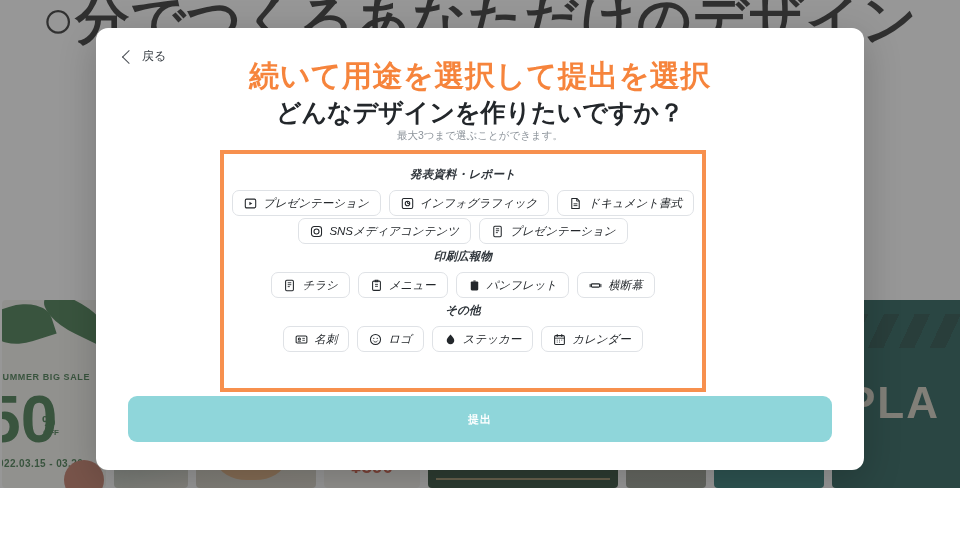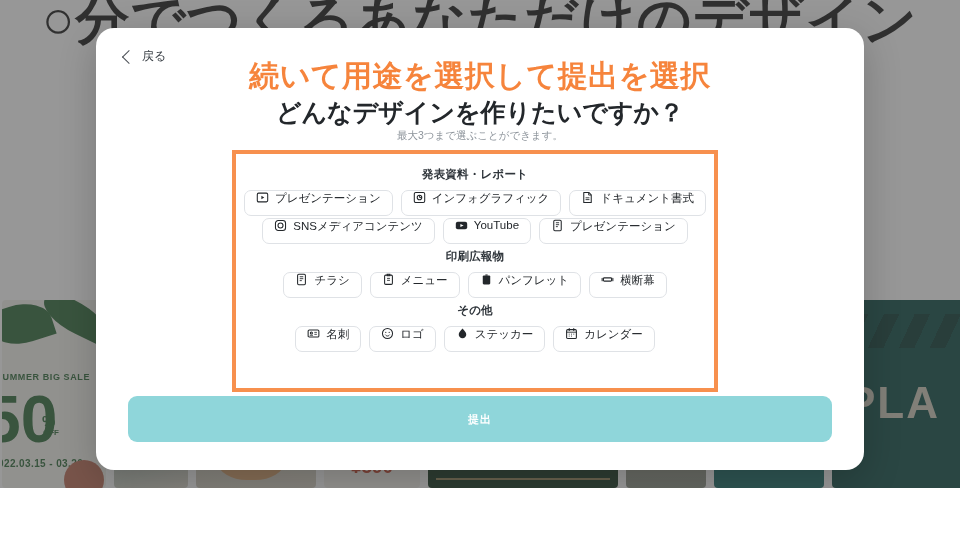--- a/index.html
+++ b/index.html
@@ -143,21 +143,21 @@
   }
 
   
   .modal {
     position: absolute;
     left: 96px;
     top: 28px;
     width: 768px;
     height: 442px;
     background: #ffffff;
-    border-radius: 18px;
+    border-radius: 12px;
     box-shadow: 0 10px 38px rgba(0,0,0,0.20);
     overflow: hidden;
   }
 
   .back-btn {
     position: absolute;
     left: 18px;
     top: 14px;
     display: flex;
     align-items: center;
@@ -203,46 +203,48 @@
     width: 768px;
     text-align: center;
     font-size: 10.5px;
     color: #8d949b;
     white-space: nowrap;
   }
 
   
   .groups {
     position: absolute;
-    left: 136px;
+    left: 124px;
     top: 122px;
     width: 486px;
     height: 242px;
     border: 4px solid #f7904e;
     box-sizing: border-box;
     padding: 8px 0 0 0;
+    font-style: italic;
   }
 
   .group { margin-bottom: 2px; }
   .group-title {
     text-align: center;
     font-size: 11.5px;
     font-weight: 700;
     color: #2f353b;
     margin: 5px 0 8px 0;
     letter-spacing: .2px;
   }
   .chips {
     display: flex;
     justify-content: center;
     gap: 8px;
     flex-wrap: nowrap;
   }
   .chip {
     display: inline-flex;
+    align-items: center;
     gap: 6px;
     height: 26px;
     padding: 0 11px;
     border: 1px solid #dfe2e6;
     border-radius: 7px;
     background: #ffffff;
     font-size: 11.5px;
     color: #23272b;
     white-space: nowrap;
     cursor: pointer;
@@ -385,29 +387,20 @@
             <span class="ico">
               <svg width="13" height="13" viewBox="0 0 16 16" fill="none" stroke="currentColor" stroke-width="1.3">
                 <rect x="1.8" y="1.8" width="12.4" height="12.4" rx="3.4"></rect>
                 <circle cx="8" cy="8" r="3.1"></circle>
               </svg>
             </span>
             <span>SNSメディアコンテンツ</span>
           </div>
           <div class="chip">
             <span class="ico">
-              <svg width="13" height="13" viewBox="0 0 16 16">
-                <rect x="1" y="3.4" width="14" height="9.2" rx="2.4" fill="currentColor"></rect>
-                <path d="M6.6 6.1l4 1.9-4 1.9z" fill="#ffffff"></path>
-              </svg>
-            </span>
-            <span>YouTube</span>
-          </div>
-          <div class="chip">
-            <span class="ico">
               <svg width="13" height="13" viewBox="0 0 16 16" fill="none" stroke="currentColor" stroke-width="1.3">
                 <rect x="3.4" y="1.6" width="9.2" height="12.8" rx="1.4"></rect>
                 <path d="M6 4.6h4M6 7h4M6 9.4h2.4" stroke-width="1.1"></path>
               </svg>
             </span>
             <span>プレゼンテーション</span>
           </div>
         </div>
       </div>
 

